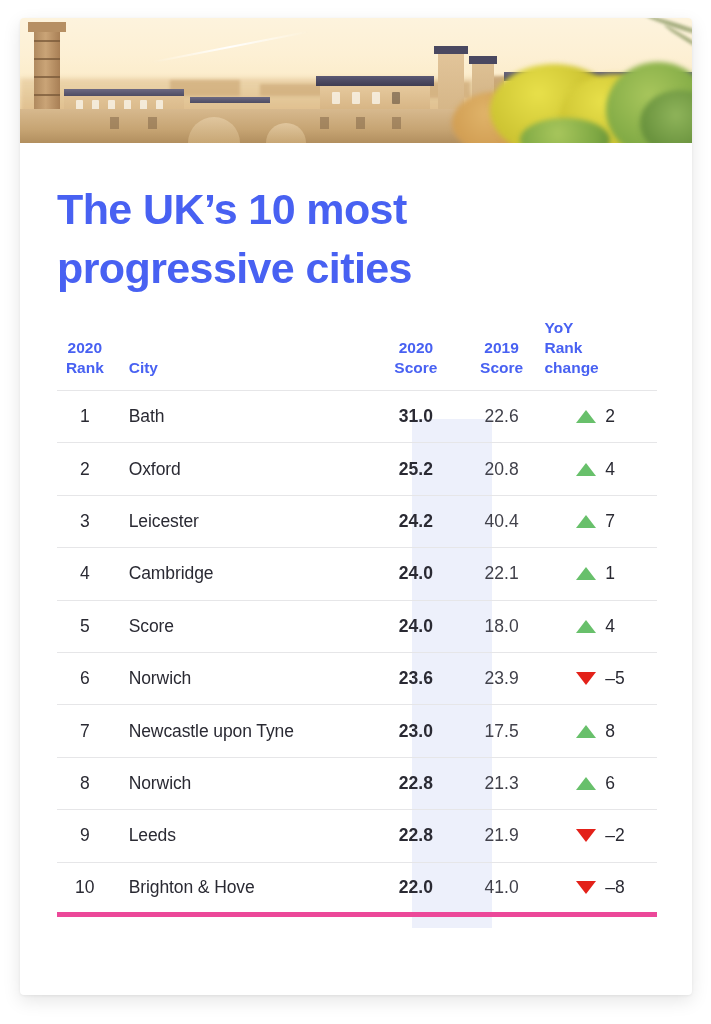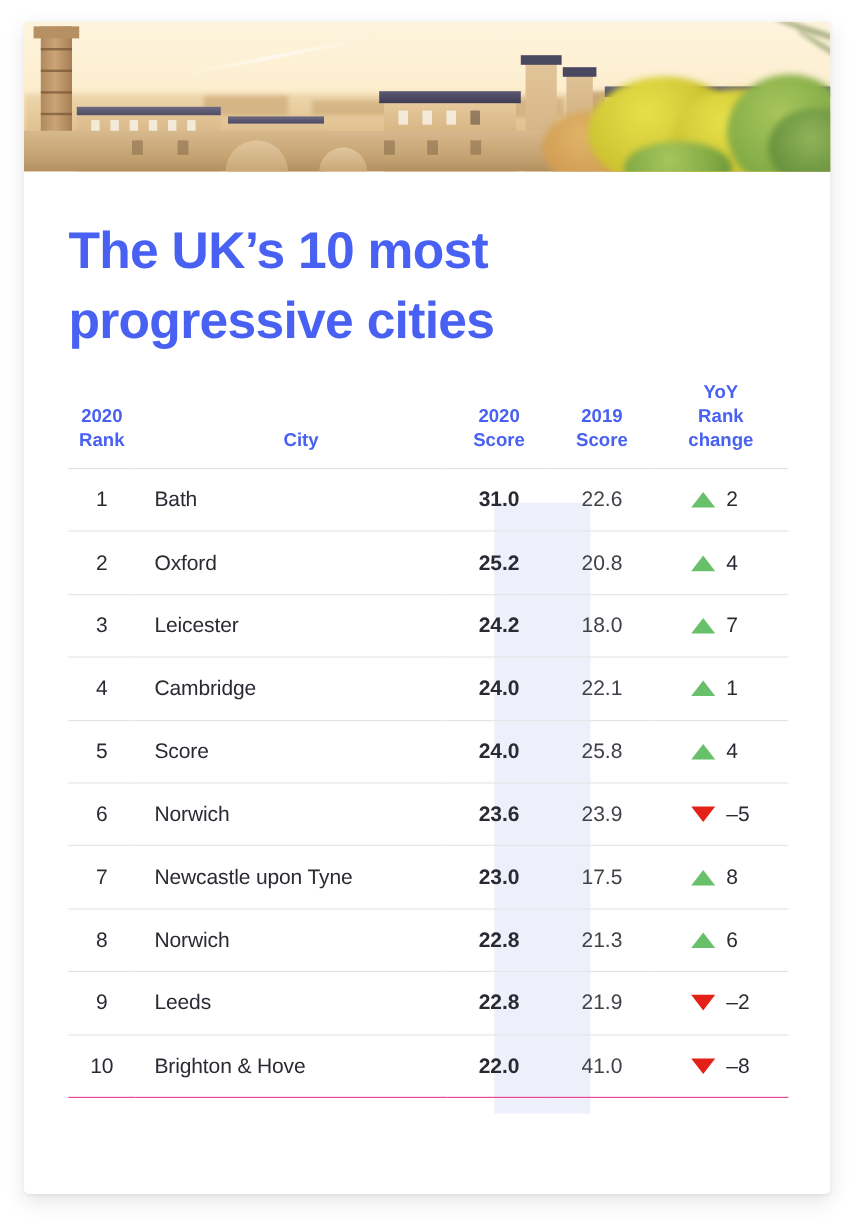--- a/index.html
+++ b/index.html
@@ -138,27 +138,27 @@
   th {
     color:#4861f2;
     font-size:15.5px;
     font-weight:700;
     line-height:20px;
     padding:0 0 12px 0;
     vertical-align:bottom;
     white-space:pre-line;
   }
   th.rank  { width:52px;  text-align:center; }
-  th.city  { width:243px; text-align:center; padding-left:16px; }
+  th.city  { width:243px; text-align:left; padding-left:16px; }
   th.s2020 { width:80px;  text-align:center; }
   th.s2019 { width:80px;  text-align:center; }
-  th.yoy   { width:105px; text-align:center; }
+  th.yoy   { width:105px; text-align:left; }
 
   tbody tr { border-top:1px solid #e6e6e8; }
-  tbody tr:last-child { border-bottom:1px solid #ec4899; }
+  tbody tr:last-child { border-bottom:5px solid #ec4899; }
 
   td {
     height:52.4px;
     font-size:17.5px;
     color:#2a2a33;
     vertical-align:middle;
   }
   td.rank  { text-align:center; }
   td.city  { text-align:left; padding-left:16px; letter-spacing:-0.1px; }
   td.s2020 { text-align:center; font-weight:700; position:relative; }
@@ -284,21 +284,21 @@
               <span class="yoy-inner">
                 <span class="tri up"></span>
                 <span class="yoy-val">4</span>
               </span>
             </td>
           </tr>
           <tr>
             <td class="rank">3</td>
             <td class="city">Leicester</td>
             <td class="s2020">24.2</td>
-            <td class="s2019">18.0</td>
+            <td class="s2019">40.4</td>
             <td class="yoy">
               <span class="yoy-inner">
                 <span class="tri up"></span>
                 <span class="yoy-val">7</span>
               </span>
             </td>
           </tr>
           <tr>
             <td class="rank">4</td>
             <td class="city">Cambridge</td>
@@ -308,21 +308,21 @@
               <span class="yoy-inner">
                 <span class="tri up"></span>
                 <span class="yoy-val">1</span>
               </span>
             </td>
           </tr>
           <tr>
             <td class="rank">5</td>
             <td class="city">Score</td>
             <td class="s2020">24.0</td>
-            <td class="s2019">25.8</td>
+            <td class="s2019">18.0</td>
             <td class="yoy">
               <span class="yoy-inner">
                 <span class="tri up"></span>
                 <span class="yoy-val">4</span>
               </span>
             </td>
           </tr>
           <tr>
             <td class="rank">6</td>
             <td class="city">Norwich</td>

